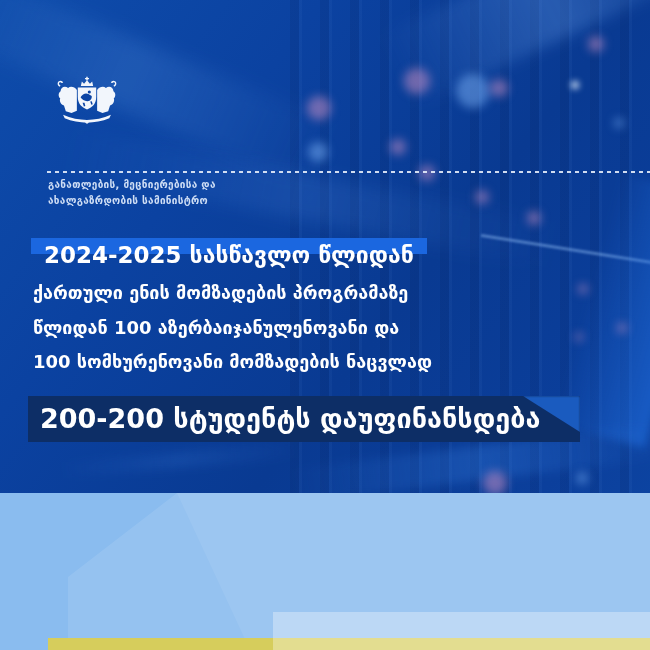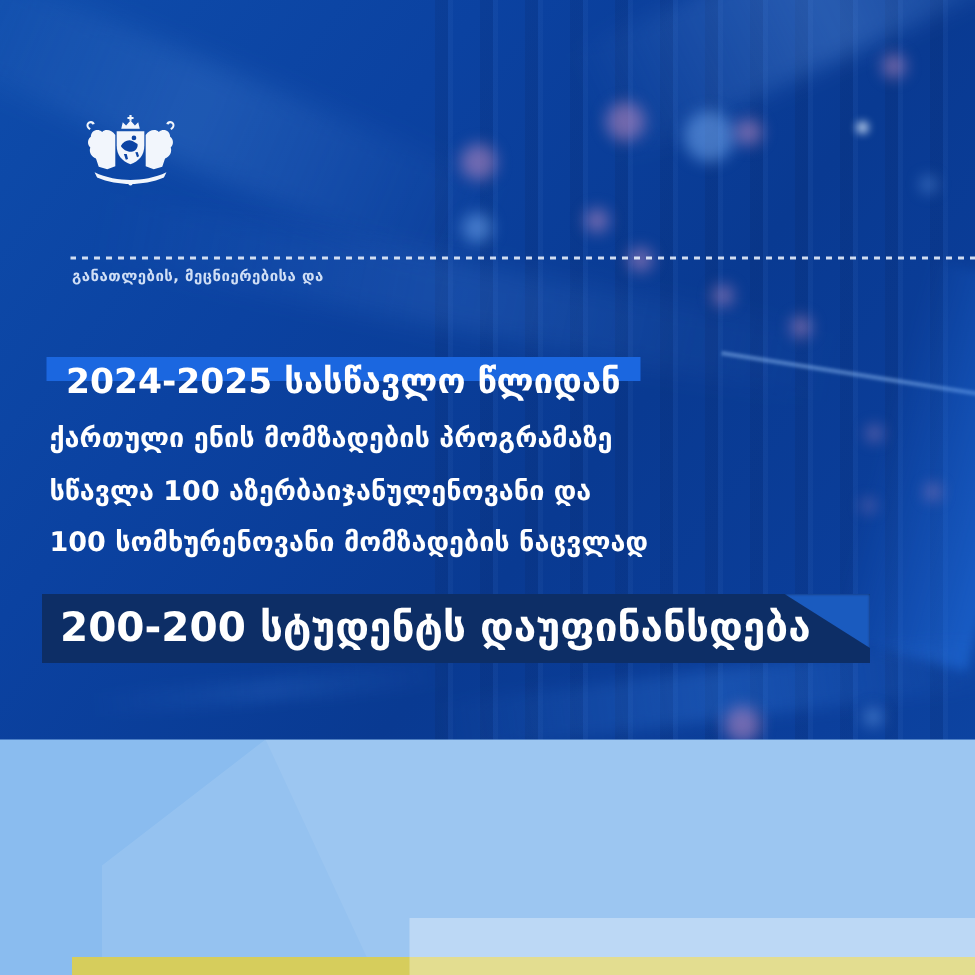--- a/index.html
+++ b/index.html
@@ -108,28 +108,29 @@
       <g fill="#0c44a4">
         <circle cx="40.5" cy="17.2" r="1.7"></circle>
         <path d="M31,23 c2,-3.6 5.5,-5.1 8.5,-3.6 l3.6,2.1 c0.5,2.8 -1.5,5.5 -4.5,5.7 c-3,0.2 -6.1,-1.7 -7.6,-4.2 z"></path>
         <path d="M33.2,28.8 l1.4,4.2 1.6,-0.5 -0.9,-3.7 z"></path>
         <path d="M41.5,27.5 l1.2,3.6 1.5,-0.6 -1,-3.2 z"></path>
       </g>
     </svg>
   </div>
   <div class="ministry">
     <div>განათლების, მეცნიერებისა და</div>
+    <div>ახალგაზრდობის სამინისტრო</div>
   </div>
   <div class="divider"></div>
 
   <div class="headline">2024-2025 სასწავლო წლიდან</div>
 
   <div class="body">
     <div>ქართული ენის მომზადების პროგრამაზე</div>
-    <div>სწავლა 100 აზერბაიჯანულენოვანი და</div>
+    <div>წლიდან 100 აზერბაიჯანულენოვანი და</div>
     <div>100 სომხურენოვანი მომზადების ნაცვლად</div>
   </div>
 
   <div class="emphasis">
     <div class="emphasis-text">200-200 სტუდენტს დაუფინანსდება</div>
     <div class="corner-streak"></div>
   </div>
 
   <div class="bottom-panel">
     <div class="facet1"></div>

